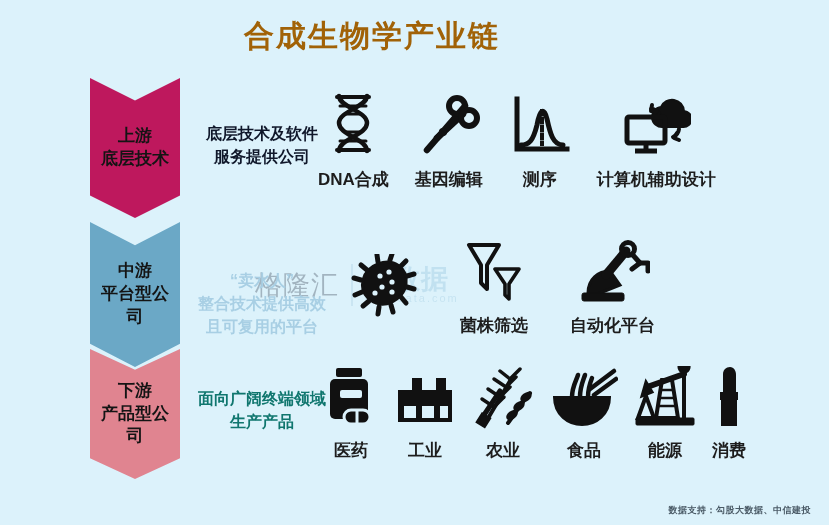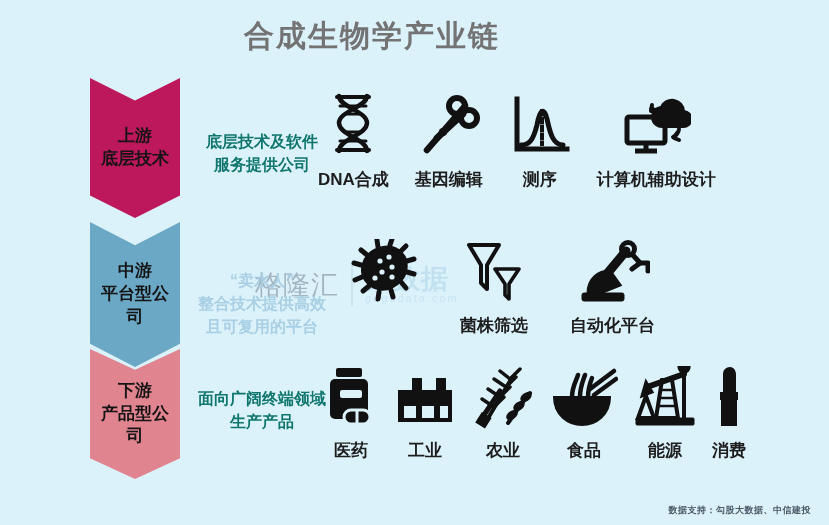--- a/index.html
+++ b/index.html
@@ -17,21 +17,21 @@
 
   
   #chart-title {
     position: absolute;
     top: 16px;
     left: 0;
     width: 744px;
     text-align: center;
     font-size: 30px;
     font-weight: bold;
-    color: #737373;
+    color: #a16207;
     letter-spacing: 2px;
   }
 
   
   #watermark {
     position: absolute;
     left: 255px;
     top: 250px;
     width: 300px;
     height: 70px;
@@ -108,29 +108,29 @@
   
   .stage-desc {
     position: absolute;
     left: 182px;
     width: 160px;
     text-align: center;
     font-size: 16px;
     font-weight: bold;
     line-height: 1.45;
   }
-  #desc-upstream   { top: 52px; color: #0f766e; }
+  #desc-upstream   { top: 44px; color: #0f172a; }
   #desc-midstream  { top: 38px; color: #a8cfe4; margin-top: 9px; }
   #desc-downstream { top: 38px; color: #0f766e; }
 
   
   .icon-row {
     position: absolute;
     display: flex;
-    align-items: flex-start;
+    align-items: center;
   }
   #icons-upstream   { left: 318px; top: 12px;  gap: 26px; }
   #icons-midstream  { left: 348px; top: 14px;  gap: 42px; }
   #icons-downstream { left: 322px; top: 12px;  gap: 14px; }
 
   .icon-item {
     display: flex;
     flex-direction: column;
     align-items: center;
     justify-content: flex-end;

